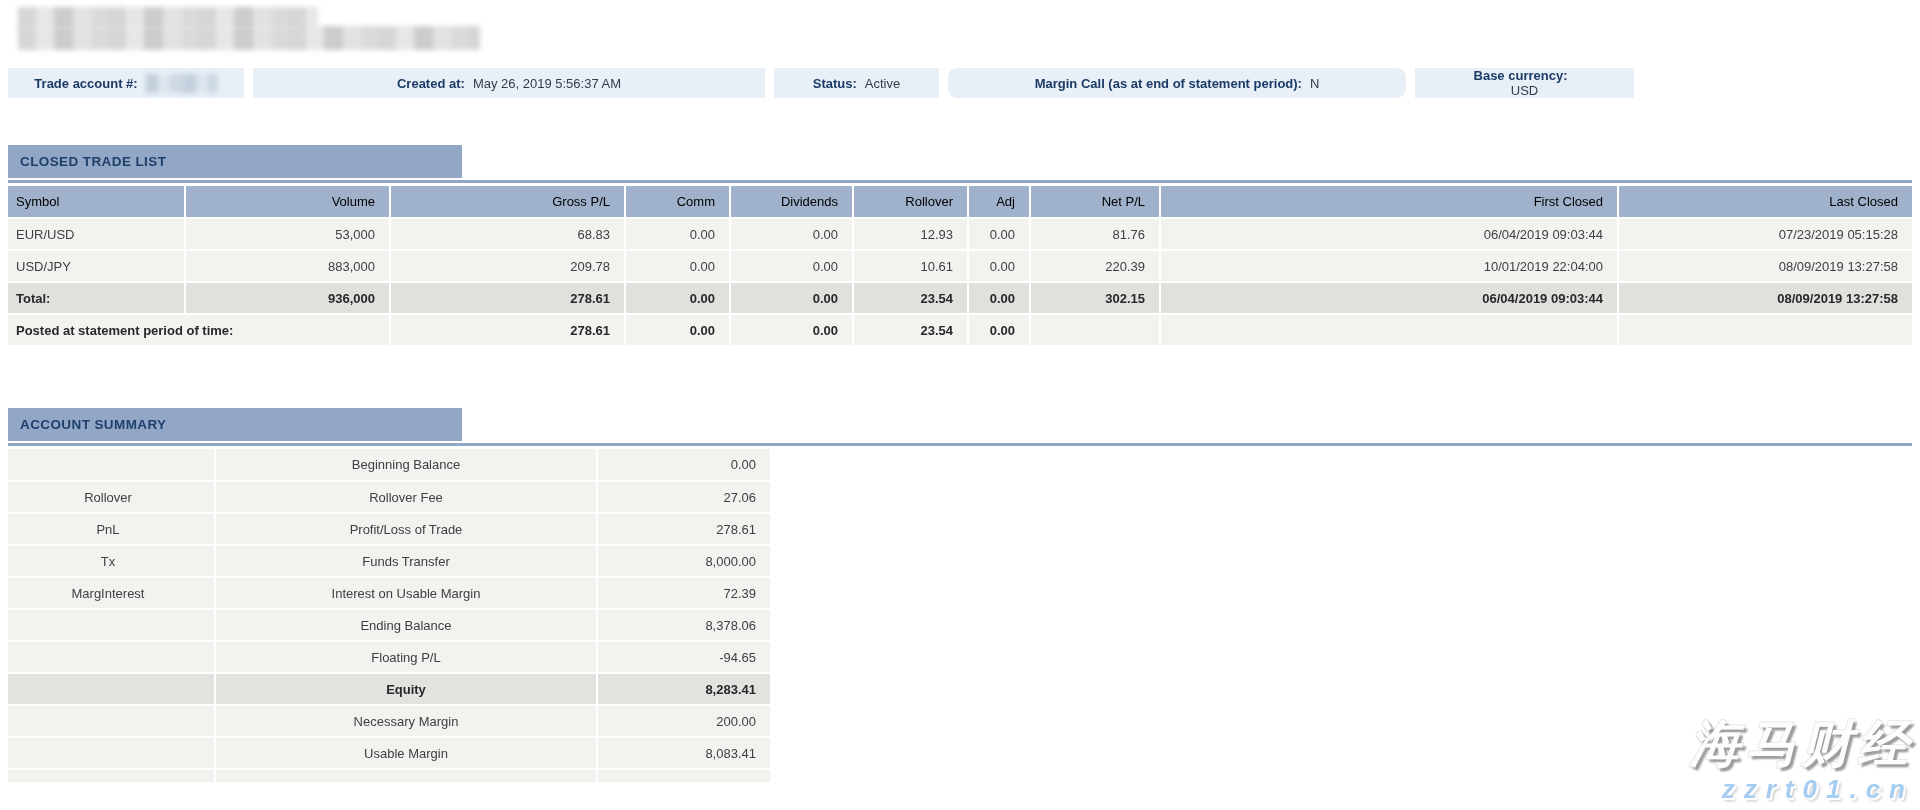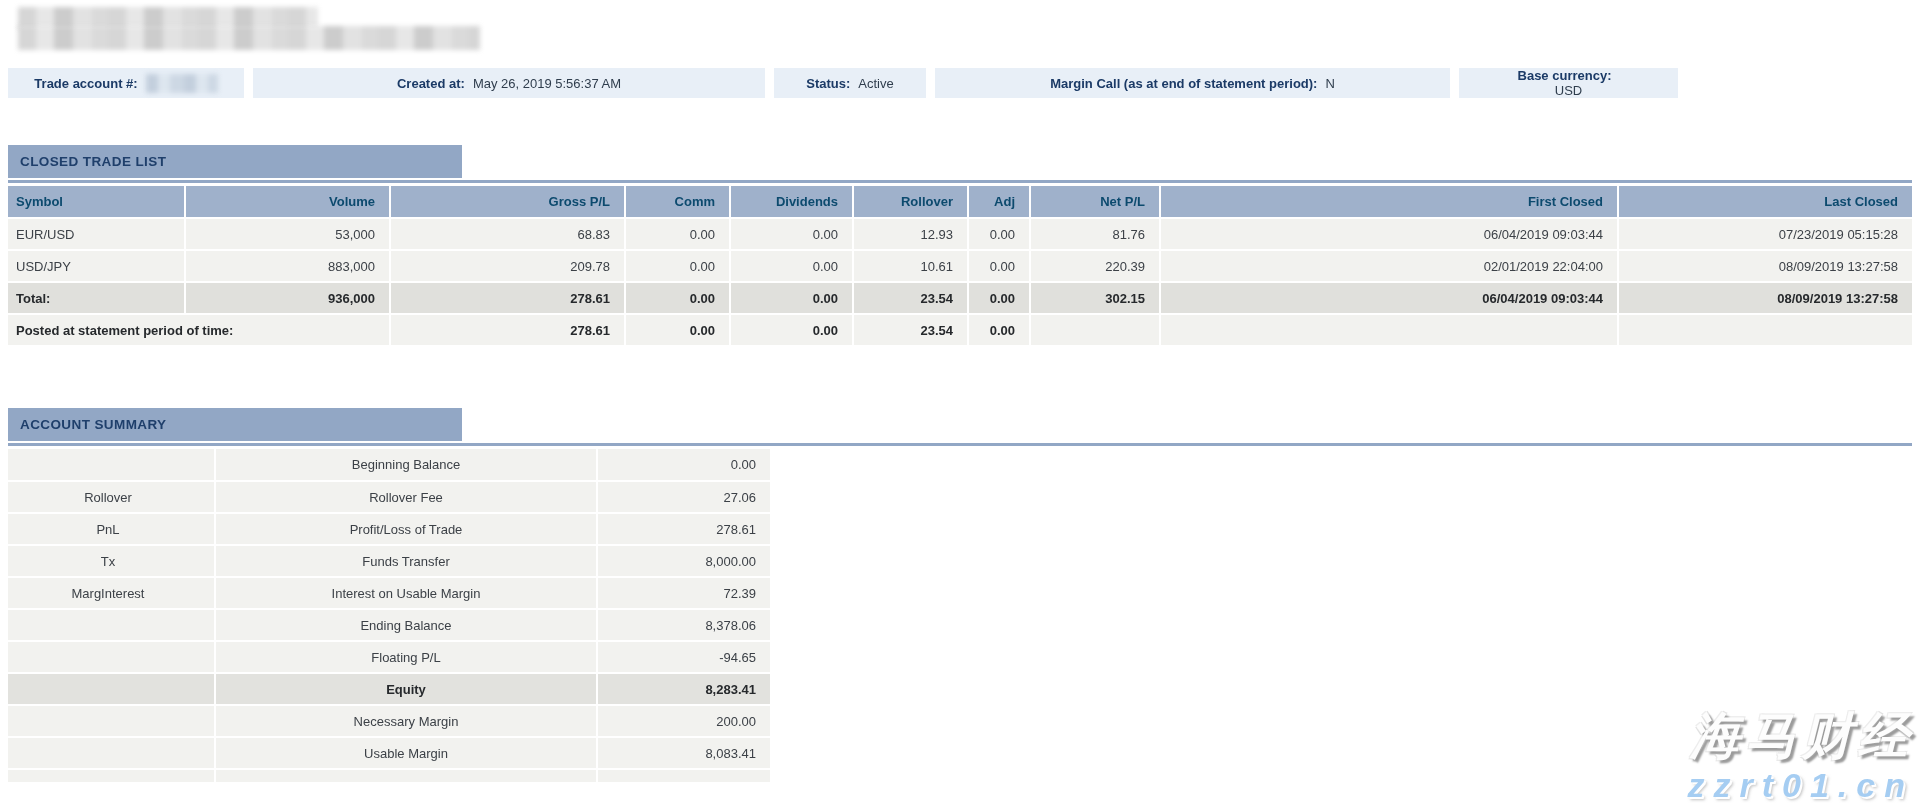--- a/index.html
+++ b/index.html
@@ -22,38 +22,38 @@
       repeating-linear-gradient(90deg,#c3cfdd 0 12px,#dde6ef 12px 24px,#cdd8e4 24px 38px),
       repeating-linear-gradient(0deg,rgba(255,255,255,.4) 0 6px,rgba(0,0,0,.05) 6px 12px);
   }
 
   
   #info-bar { position:absolute; left:8px; top:68px; width:1904px; height:30px; display:flex; }
   .info-seg { background:#e8eff7; height:30px; display:flex; align-items:center; justify-content:center;
               margin-right:9px; white-space:nowrap; }
   .info-label { font-weight:bold; color:#1b3a66; margin-right:8px; }
   .info-value { color:#2f3d4d; }
-  .seg-0 { width:236px; } .seg-1 { width:512px; } .seg-2 { width:152px; }
-  .seg-3 { width:515px; } .seg-4 { width:219px; margin-right:0;flex-direction:column; }
+  .seg-0 { width:236px; } .seg-1 { width:512px; } .seg-2 { width:165px; }
+  .seg-3 { width:458px;border-radius:9px; } .seg-4 { width:219px; margin-right:0;flex-direction:column; }
 
   
   .section { position:absolute; left:8px; width:1904px; }
   #section-closed { top:145px; }
   #section-summary { top:408px; }
   .section-tab { width:454px; height:33px; background:#92a7c5; display:flex; align-items:center; }
   .section-tab span { font-weight:bold; color:#1f3f6b; padding-left:12px; letter-spacing:.4px; font-size:13.5px; }
   .section-rule { width:100%; height:3px; background:#92a7c5; margin-top:2px; }
 
   
   table { border-collapse:collapse; table-layout:fixed; margin-top:3px; }
   td, th { height:32px; border:2px solid #ffffff; border-width:0 2px 2px 0; padding:0 14px;
            white-space:nowrap; overflow:hidden; font-size:13px; }
   th:last-child, td:last-child { border-right:0; }
   #trade-table { width:1904px; }
-  #trade-table thead th { background:#9fb1cb; color:#0c4a6e; font-weight:bold; text-align:right;margin-top:16px; }
+  #trade-table thead th { background:#9fb1cb; color:#000000; font-weight:normal; text-align:right;margin-top:16px; }
   #trade-table thead th.al { text-align:left; padding-left:8px; }
   #trade-table td { background:#f2f2ef; text-align:right; color:#3c4147; }
   #trade-table td.al { text-align:left; padding-left:8px; }
   #trade-table tr.total-row td { background:#e0e0dc; font-weight:bold; color:#26292c; }
   #trade-table tr.posted-row td { font-weight:bold; color:#26292c; }
 
   #summary-table { width:762px; }
   #summary-table td { background:#f2f2ef;text-align:center; }
   #summary-table td.code  { width:207px; padding-left:8px; }
   #summary-table td.name  { width:382px; padding-left:14px; }
@@ -62,21 +62,21 @@
   #summary-table tr.sliver td { height:13px; border-bottom:0; }
 
   
   #watermark { position:absolute; right:6px; bottom:5px; text-align:right; pointer-events:none; }
   #watermark-brand {
     font-size:50px; font-weight:bold; font-style:italic; letter-spacing:6px; line-height:1.1;
     color:#fdfdfd;
     text-shadow: 3px 3px 2px #9b9b9b, -1px -1px 0 #ededed, 1px -1px 0 #e3e3e3, -1px 1px 0 #e3e3e3;
   }
   #watermark-site {
-    font-size:34px; font-weight:bold; font-style:italic; letter-spacing:9px; margin-top:2px;
+    font-size:26px; font-weight:bold; font-style:italic; letter-spacing:9px; margin-top:2px;
     color:#a5cdf2;
     text-shadow: 2px 2px 0 #ffffff, 3px 3px 3px rgba(140,140,140,.55);
   }
 </style>
 </head>
 <body>
 
 <div id="title-redacted-1" class="mosaic"></div>
 <div id="title-redacted-2" class="mosaic"></div>
 
@@ -150,21 +150,21 @@
         </tr>
         <tr>
           <td class="al">USD/JPY</td>
           <td>883,000</td>
           <td>209.78</td>
           <td>0.00</td>
           <td>0.00</td>
           <td>10.61</td>
           <td>0.00</td>
           <td>220.39</td>
-          <td>02/01/2019 22:04:00</td>
+          <td>10/01/2019 22:04:00</td>
           <td>08/09/2019 13:27:58</td>
         </tr>
         <tr class="total-row">
           <td class="al">Total:</td>
           <td>936,000</td>
           <td>278.61</td>
           <td>0.00</td>
           <td>0.00</td>
           <td>23.54</td>
           <td>0.00</td>

